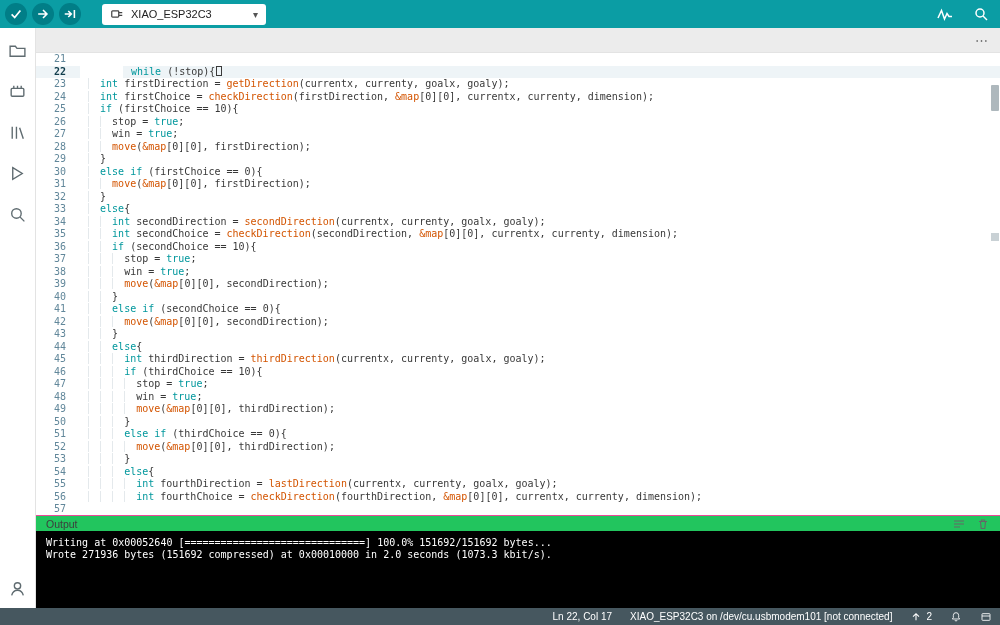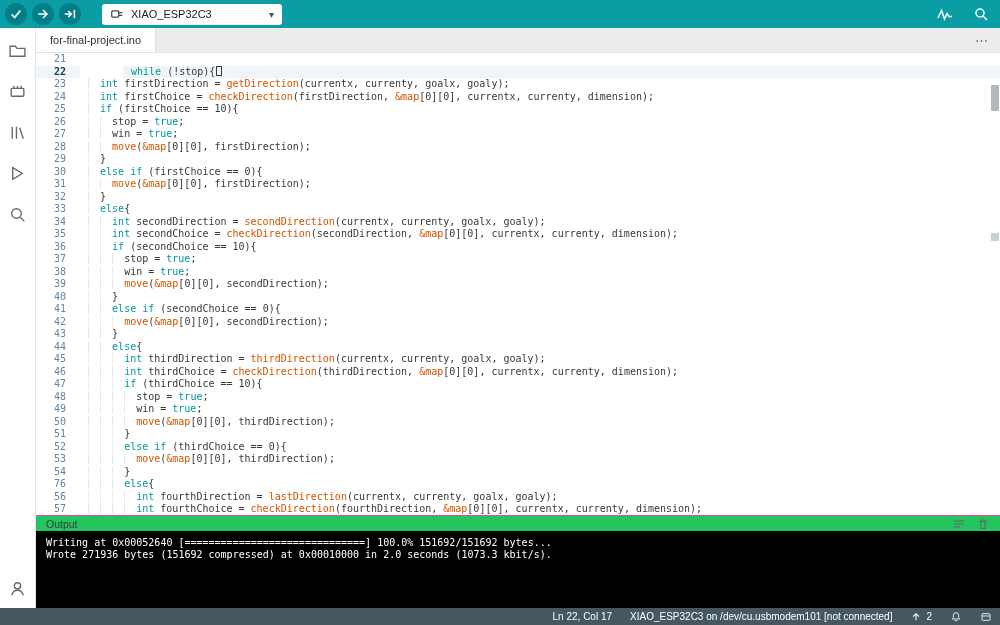--- a/index.html
+++ b/index.html
@@ -7,21 +7,21 @@
   body { font-family:"Liberation Sans", sans-serif; background:#fff; position:relative; }
 
   
   .toolbar { position:absolute; left:0; top:0; width:100%; height:28px;
              background:var(--toolbar-bg,#0b9da4); display:flex; align-items:center;
              padding:0 8px 0 5px; gap:5px; }
   .tbtn { width:22px; height:22px; border-radius:50%; border:none; cursor:pointer;
           background:var(--button-bg,#017e87); color:#fff; display:flex;
           align-items:center; justify-content:center; padding:0; }
   .tbtn svg { width:14px; height:14px; }
-  .board-select { margin-left:16px; width:180px; height:21px; background:#fff;
+  .board-select { margin-left:16px; width:164px; height:21px; background:#fff;
                   border-radius:3px; display:flex; align-items:center; gap:7px;
                   padding:0 8px; font-size:11px; color:#222; cursor:pointer; }
   .board-select .caret { margin-left:auto; color:#555; font-size:10px; }
   .toolbar-right { margin-left:auto; display:flex; gap:14px; align-items:center; }
   .toolbar-right .icon-btn { background:transparent; border:none; color:#fff; cursor:pointer;
                              width:22px; height:22px; display:flex; align-items:center; justify-content:center; }
   .toolbar-right svg { width:16px; height:16px; }
 
   
   .sidebar { position:absolute; left:0; top:28px; width:36px; bottom:17px; background:#fff;
@@ -153,23 +153,20 @@
   </button>
   <button class="sbtn bottom">
     <svg viewBox="0 0 18 18" fill="none" stroke="currentColor" stroke-width="1.3">
         <circle cx="9" cy="6.5" r="3"></circle>
         <path d="M3.5 15.5c.8-3.2 2.9-4.8 5.5-4.8s4.7 1.6 5.5 4.8"></path>
       </svg>
   </button>
 </div>
 
 <div class="tabbar">
-  <div class="tab">
-    <span>for-final-project.ino</span>
-  </div>
   <button class="tab-more">
     <span>⋯</span>
   </button>
 </div>
 
 <div class="editor">
   <div class="gutter">
       <div class="ln">21</div>
       <div class="ln cur">22</div>
       <div class="ln">23</div>
@@ -197,21 +194,21 @@
       <div class="ln">45</div>
       <div class="ln">46</div>
       <div class="ln">47</div>
       <div class="ln">48</div>
       <div class="ln">49</div>
       <div class="ln">50</div>
       <div class="ln">51</div>
       <div class="ln">52</div>
       <div class="ln">53</div>
       <div class="ln">54</div>
-      <div class="ln">76</div>
+      <div class="ln">55</div>
       <div class="ln">56</div>
       <div class="ln">57</div>
     </div>
   <div class="code">
       <div class="cl"></div>
       <div class="cl cur"><span class="kw">while</span> (!stop){<span class="cursor"></span></div>
       <div class="cl"><span class="ind">  </span><span class="kw">int</span> firstDirection = <span class="fn">getDirection</span>(currentx, currenty, goalx, goaly);</div>
       <div class="cl"><span class="ind">  </span><span class="kw">int</span> firstChoice = <span class="fn">checkDirection</span>(firstDirection, <span class="fn">&amp;map</span>[0][0], currentx, currenty, dimension);</div>
       <div class="cl"><span class="ind">  </span><span class="kw">if</span> (firstChoice == 10){</div>
       <div class="cl"><span class="ind">  </span><span class="ind">  </span>stop = <span class="kw">true</span>;</div>
@@ -227,21 +224,20 @@
       <div class="cl"><span class="ind">  </span><span class="ind">  </span><span class="kw">if</span> (secondChoice == 10){</div>
       <div class="cl"><span class="ind">  </span><span class="ind">  </span><span class="ind">  </span>stop = <span class="kw">true</span>;</div>
       <div class="cl"><span class="ind">  </span><span class="ind">  </span><span class="ind">  </span>win = <span class="kw">true</span>;</div>
       <div class="cl"><span class="ind">  </span><span class="ind">  </span><span class="ind">  </span><span class="fn">move</span>(<span class="fn">&amp;map</span>[0][0], secondDirection);</div>
       <div class="cl"><span class="ind">  </span><span class="ind">  </span>}</div>
       <div class="cl"><span class="ind">  </span><span class="ind">  </span><span class="kw">else</span> <span class="kw">if</span> (secondChoice == 0){</div>
       <div class="cl"><span class="ind">  </span><span class="ind">  </span><span class="ind">  </span><span class="fn">move</span>(<span class="fn">&amp;map</span>[0][0], secondDirection);</div>
       <div class="cl"><span class="ind">  </span><span class="ind">  </span>}</div>
       <div class="cl"><span class="ind">  </span><span class="ind">  </span><span class="kw">else</span>{</div>
       <div class="cl"><span class="ind">  </span><span class="ind">  </span><span class="ind">  </span><span class="kw">int</span> thirdDirection = <span class="fn">thirdDirection</span>(currentx, currenty, goalx, goaly);</div>
-      <div class="cl"><span class="ind">  </span><span class="ind">  </span><span class="ind">  </span><span class="kw">int</span> thirdChoice = <span class="fn">checkDirection</span>(thirdDirection, <span class="fn">&amp;map</span>[0][0], currentx, currenty, dimension);</div>
       <div class="cl"><span class="ind">  </span><span class="ind">  </span><span class="ind">  </span><span class="kw">if</span> (thirdChoice == 10){</div>
       <div class="cl"><span class="ind">  </span><span class="ind">  </span><span class="ind">  </span><span class="ind">  </span>stop = <span class="kw">true</span>;</div>
       <div class="cl"><span class="ind">  </span><span class="ind">  </span><span class="ind">  </span><span class="ind">  </span>win = <span class="kw">true</span>;</div>
       <div class="cl"><span class="ind">  </span><span class="ind">  </span><span class="ind">  </span><span class="ind">  </span><span class="fn">move</span>(<span class="fn">&amp;map</span>[0][0], thirdDirection);</div>
       <div class="cl"><span class="ind">  </span><span class="ind">  </span><span class="ind">  </span>}</div>
       <div class="cl"><span class="ind">  </span><span class="ind">  </span><span class="ind">  </span><span class="kw">else</span> <span class="kw">if</span> (thirdChoice == 0){</div>
       <div class="cl"><span class="ind">  </span><span class="ind">  </span><span class="ind">  </span><span class="ind">  </span><span class="fn">move</span>(<span class="fn">&amp;map</span>[0][0], thirdDirection);</div>
       <div class="cl"><span class="ind">  </span><span class="ind">  </span><span class="ind">  </span>}</div>
       <div class="cl"><span class="ind">  </span><span class="ind">  </span><span class="ind">  </span><span class="kw">else</span>{</div>
       <div class="cl"><span class="ind">  </span><span class="ind">  </span><span class="ind">  </span><span class="ind">  </span><span class="kw">int</span> fourthDirection = <span class="fn">lastDirection</span>(currentx, currenty, goalx, goaly);</div>

